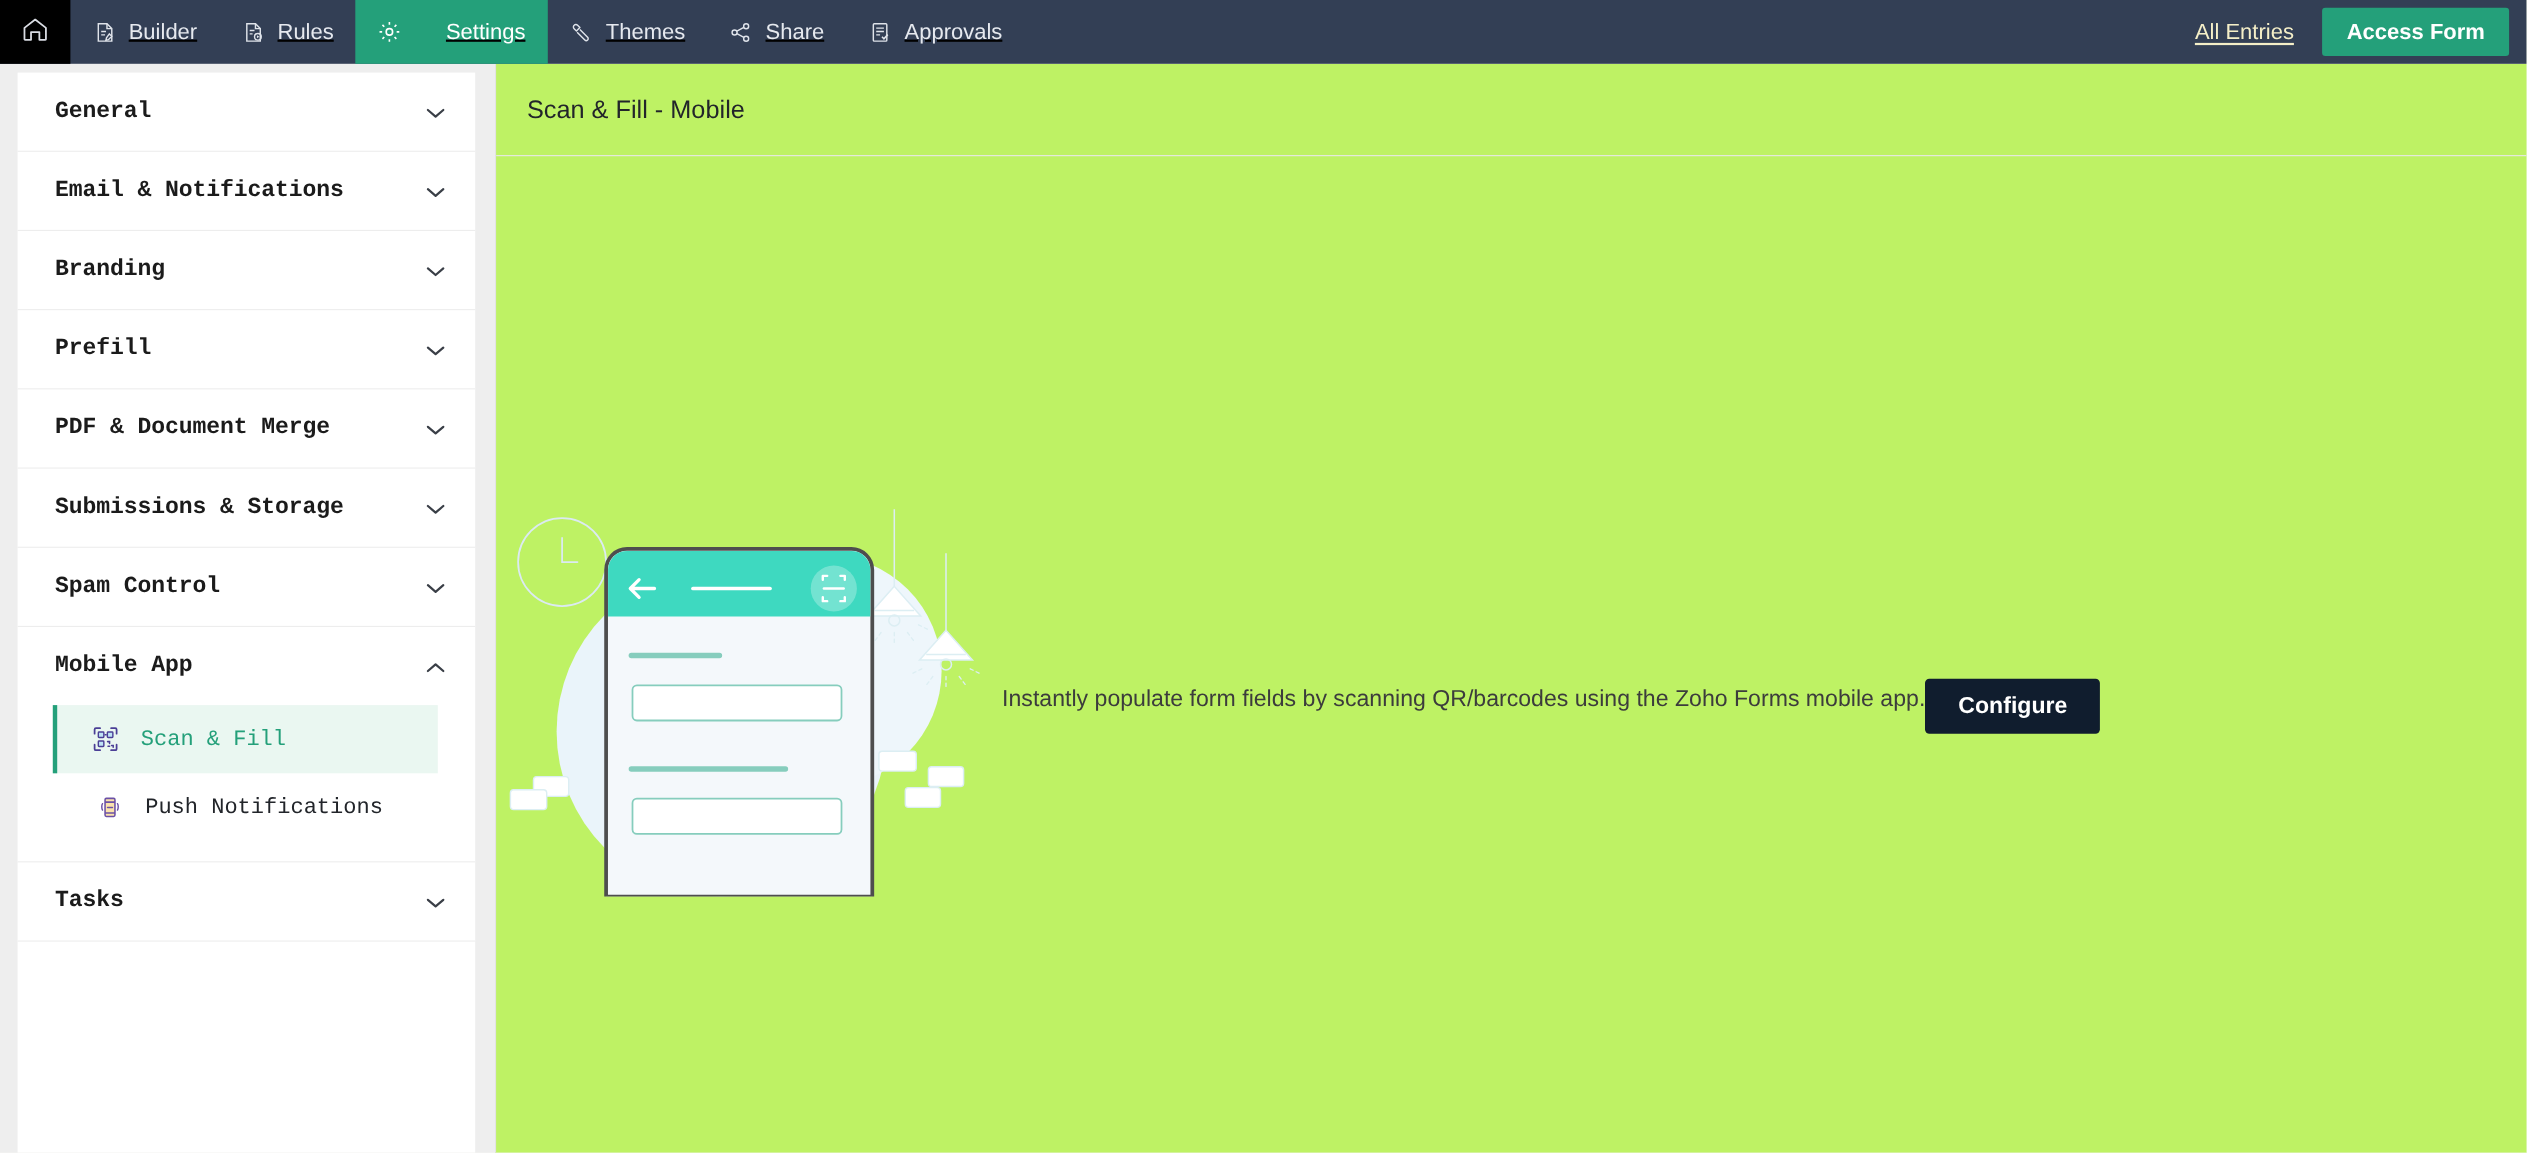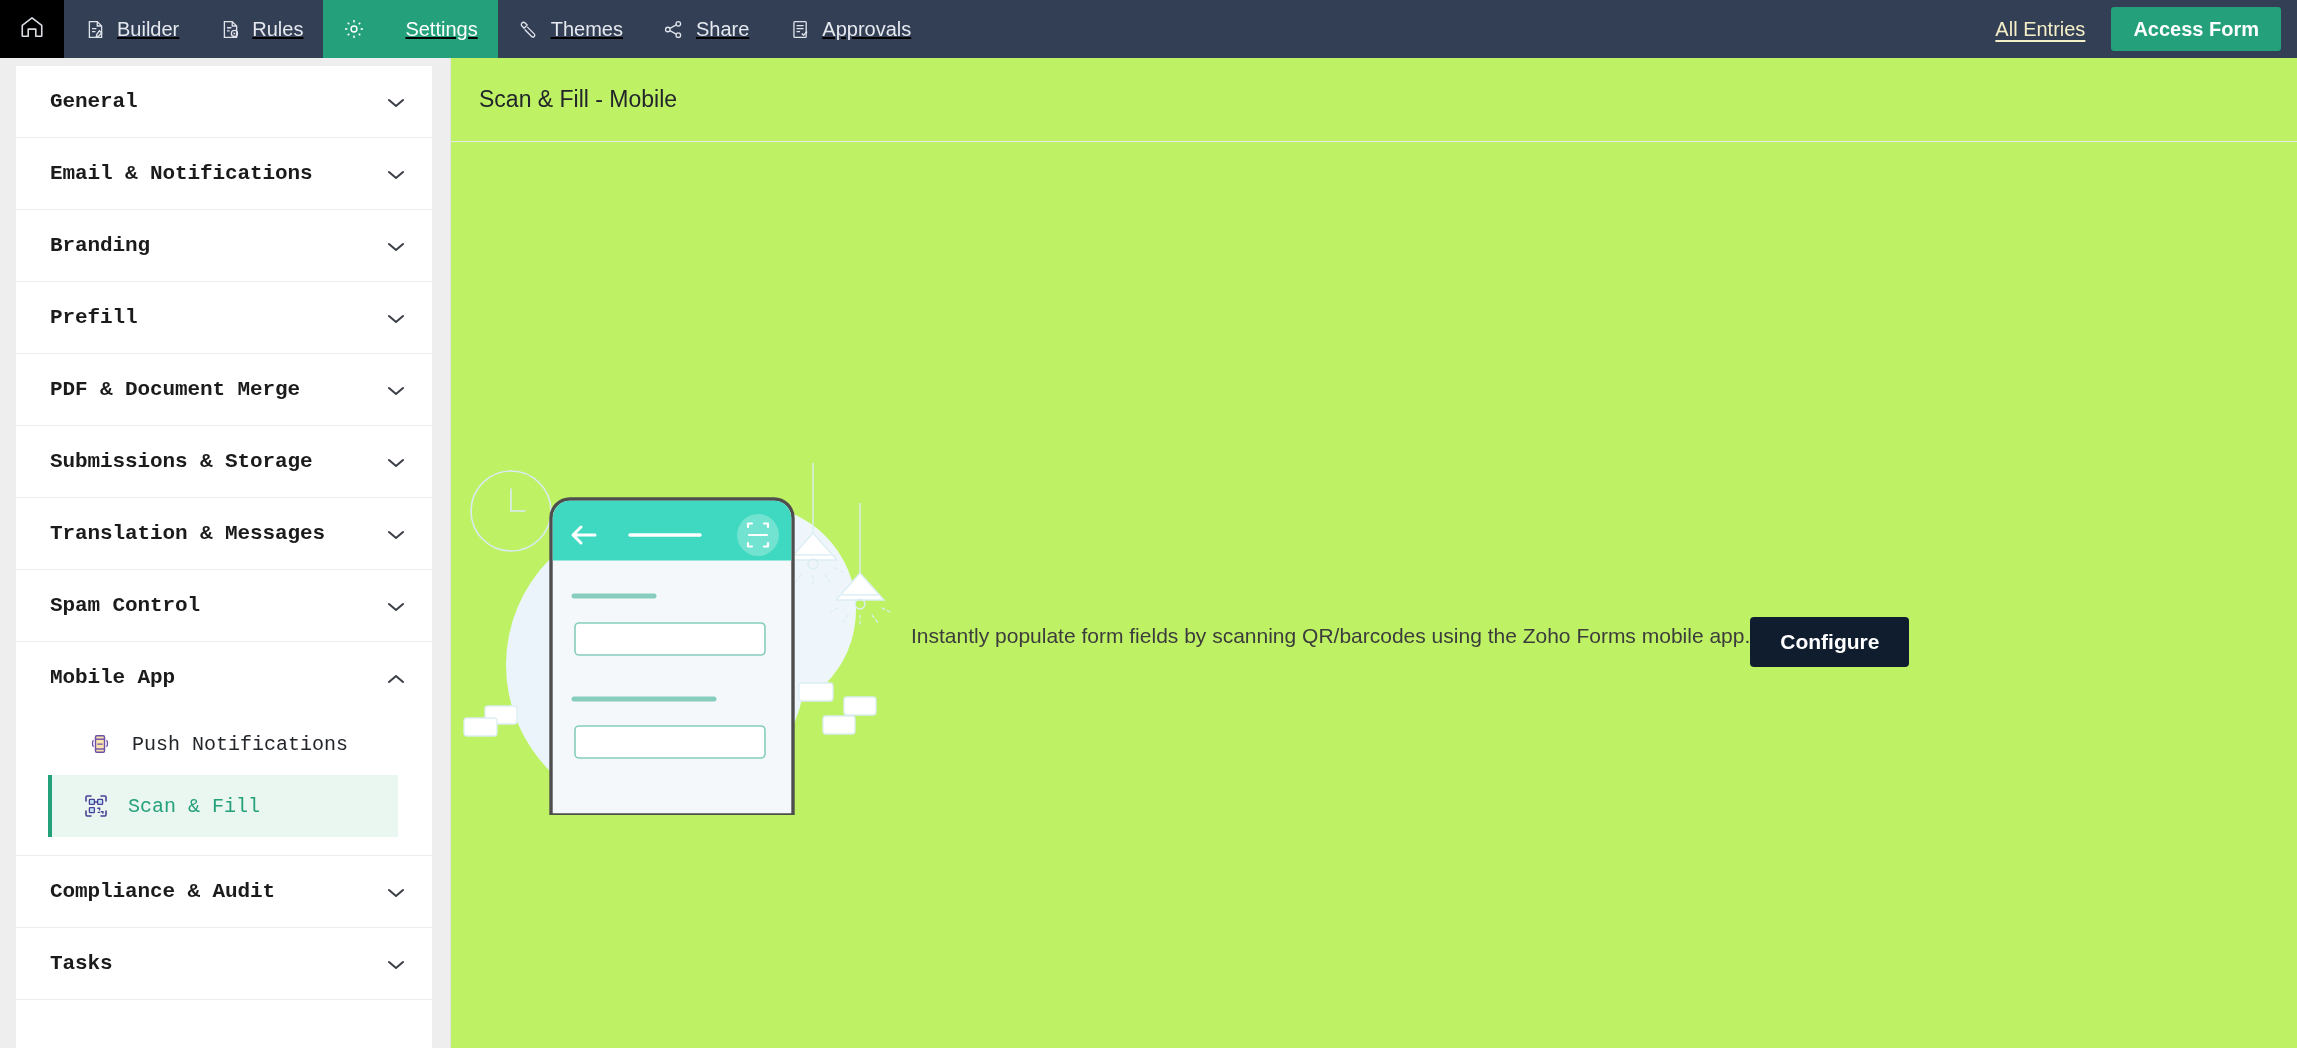--- a/index.html
+++ b/index.html
@@ -324,30 +324,20 @@
         <div class="sec-head">
           <span class="sec-title">Submissions &amp; Storage</span>
           <span class="chev">
             <svg width="20" height="12" viewBox="0 0 20 12" fill="none" stroke="#3a3f47" stroke-width="2" stroke-linecap="round" stroke-linejoin="round">
                 <path d="m3 3 7 6 7-6"></path>
               </svg>
           </span>
         </div>
       </div>
 
-      <div class="sec">
-        <div class="sec-head">
-          <span class="sec-title">Translation &amp; Messages</span>
-          <span class="chev">
-            <svg width="20" height="12" viewBox="0 0 20 12" fill="none" stroke="#3a3f47" stroke-width="2" stroke-linecap="round" stroke-linejoin="round">
-                <path d="m3 3 7 6 7-6"></path>
-              </svg>
-          </span>
-        </div>
-      </div>
 
       <div class="sec">
         <div class="sec-head">
           <span class="sec-title">Spam Control</span>
           <span class="chev">
             <svg width="20" height="12" viewBox="0 0 20 12" fill="none" stroke="#3a3f47" stroke-width="2" stroke-linecap="round" stroke-linejoin="round">
                 <path d="m3 3 7 6 7-6"></path>
               </svg>
           </span>
         </div>
@@ -356,61 +346,51 @@
       <div class="sec">
         <div class="sec-head">
           <span class="sec-title">Mobile App</span>
           <span class="chev">
             <svg width="20" height="12" viewBox="0 0 20 12" fill="none" stroke="#3a3f47" stroke-width="2" stroke-linecap="round" stroke-linejoin="round">
                 <path d="m3 9 7-6 7 6"></path>
               </svg>
           </span>
         </div>
         <div class="sec-body">
-
-          <div class="sub-item">
-            <span class="sub-icon">
-              <svg width="26" height="26" viewBox="0 0 26 26" fill="none">
-                <rect x="8.5" y="4.8" width="9" height="16.4" rx="1.2" fill="#fbe3ad" stroke="#6b50a6" stroke-width="1.4"></rect>
-                <path d="M8.5 8.2h9" stroke="#6b50a6" stroke-width="1.4"></path>
-                <path d="M8.5 18h9" stroke="#6b50a6" stroke-width="1.4"></path>
-                <path d="M10.8 13.1h4.4" stroke="#6b50a6" stroke-width="1.4" stroke-linecap="round"></path>
-                <path d="M6.2 9.6c-.9 1.2-.9 4.4 0 5.8M19.8 9.6c.9 1.2.9 4.4 0 5.8" stroke="#6b50a6" stroke-width="1.3" stroke-linecap="round"></path>
-              </svg>
-            </span>
-            <span class="sub-label">Push Notifications</span>
-          </div>
 
           <div class="sub-item active">
             <span class="sub-icon">
               <svg width="26" height="26" viewBox="0 0 26 26" fill="none">
                 <path d="M3 8V4.2A1.2 1.2 0 0 1 4.2 3H8M18 3h3.8A1.2 1.2 0 0 1 23 4.2V8M23 18v3.8a1.2 1.2 0 0 1-1.2 1.2H18M8 23H4.2A1.2 1.2 0 0 1 3 21.8V18" stroke="#4b3f96" stroke-width="1.6" stroke-linecap="round"></path>
                 <rect x="6.4" y="6.4" width="5" height="5" rx="0.7" fill="#bfe4f5" stroke="#4b3f96" stroke-width="1.3"></rect>
                 <rect x="14.6" y="6.4" width="5" height="5" rx="0.7" fill="#bfe4f5" stroke="#4b3f96" stroke-width="1.3"></rect>
                 <rect x="6.4" y="14.6" width="5" height="5" rx="0.7" fill="#bfe4f5" stroke="#4b3f96" stroke-width="1.3"></rect>
                 <path d="M12 9h2" stroke="#4b3f96" stroke-width="1.4"></path>
                 <path d="M14.8 15.2h1.8v1.8M18.4 18.8h1.5v1.5M15.2 19.4h1.4" stroke="#4b3f96" stroke-width="1.4" stroke-linecap="round"></path>
               </svg>
             </span>
             <span class="sub-label">Scan &amp; Fill</span>
           </div>
 
-        </div>
-      </div>
-
-      <div class="sec">
-        <div class="sec-head">
-          <span class="sec-title">Compliance &amp; Audit</span>
-          <span class="chev">
-            <svg width="20" height="12" viewBox="0 0 20 12" fill="none" stroke="#3a3f47" stroke-width="2" stroke-linecap="round" stroke-linejoin="round">
-                <path d="m3 3 7 6 7-6"></path>
-              </svg>
-          </span>
-        </div>
-      </div>
+          <div class="sub-item">
+            <span class="sub-icon">
+              <svg width="26" height="26" viewBox="0 0 26 26" fill="none">
+                <rect x="8.5" y="4.8" width="9" height="16.4" rx="1.2" fill="#fbe3ad" stroke="#6b50a6" stroke-width="1.4"></rect>
+                <path d="M8.5 8.2h9" stroke="#6b50a6" stroke-width="1.4"></path>
+                <path d="M8.5 18h9" stroke="#6b50a6" stroke-width="1.4"></path>
+                <path d="M10.8 13.1h4.4" stroke="#6b50a6" stroke-width="1.4" stroke-linecap="round"></path>
+                <path d="M6.2 9.6c-.9 1.2-.9 4.4 0 5.8M19.8 9.6c.9 1.2.9 4.4 0 5.8" stroke="#6b50a6" stroke-width="1.3" stroke-linecap="round"></path>
+              </svg>
+            </span>
+            <span class="sub-label">Push Notifications</span>
+          </div>
+
+        </div>
+      </div>
+
 
       <div class="sec">
         <div class="sec-head">
           <span class="sec-title">Tasks</span>
           <span class="chev">
             <svg width="20" height="12" viewBox="0 0 20 12" fill="none" stroke="#3a3f47" stroke-width="2" stroke-linecap="round" stroke-linejoin="round">
                 <path d="m3 3 7 6 7-6"></path>
               </svg>
           </span>
         </div>

